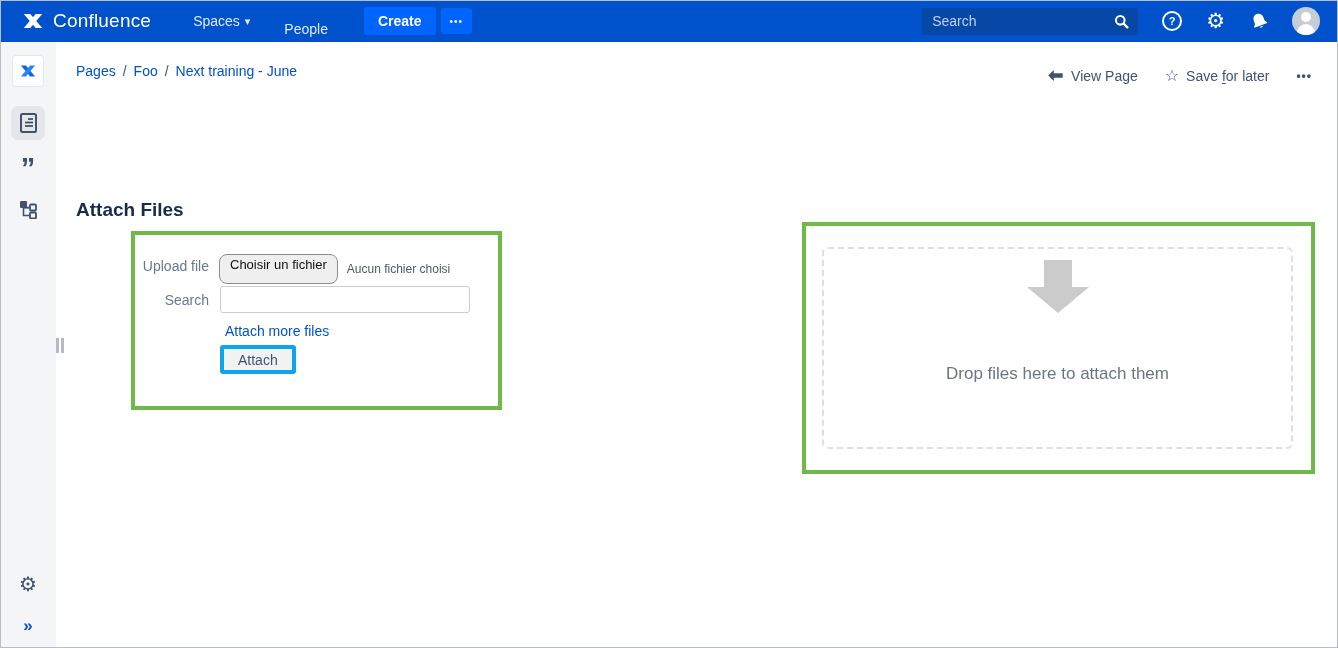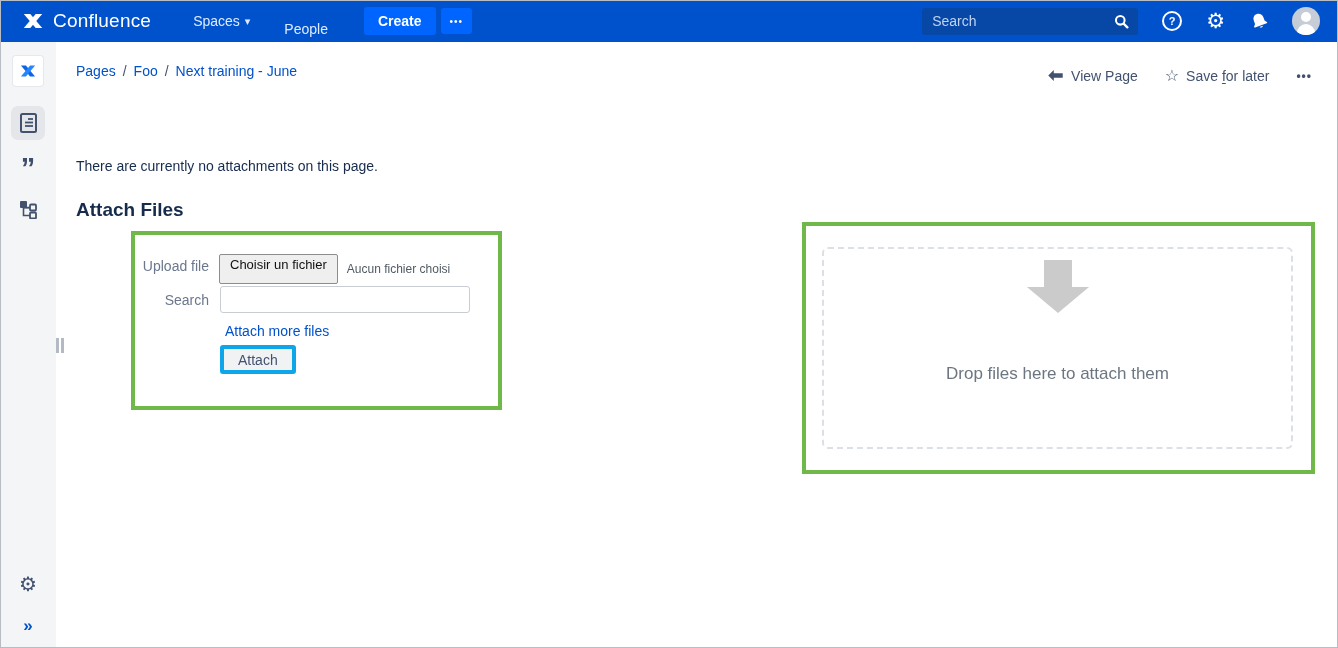--- a/index.html
+++ b/index.html
@@ -65,21 +65,21 @@
   .empty-msg { position:absolute; left:20px; top:116px; font-size:14px; color:var(--text_dark); }
   .section-heading { position:absolute; left:20px; top:157px; font-size:19px; font-weight:600; color:var(--text_dark); }
 
   
   .attach-box { position:absolute; left:75px; top:189px; width:371px; height:179px;
                 border:4px solid var(--highlight_green); background:#fff; }
   .form-label { position:absolute; left:2px; width:72px; text-align:right; font-size:14px; color:var(--text_muted); }
   .lbl-upload { top:23px; } .lbl-comment { top:57px; }
   .file-control { position:absolute; left:84px; top:19px; display:flex; align-items:center; gap:9px; }
   .file-btn { font-family:inherit; font-size:13px; color:#111; background:#efefef; border:1px solid #8d8d8d;
-              border-radius:2px; padding:2px 10px 11px; cursor:pointer; }
+              border-radius:8px; padding:2px 10px 11px; cursor:pointer; }
   .file-status { font-size:12px; color:#515a63; }
   .comment-input { position:absolute; left:85px; top:51px; width:250px; height:27px; border:1px solid #c8cdd4;
                    border-radius:3px; font-family:inherit; font-size:14px; padding:0 8px; color:var(--text_dark); outline:none; }
   .attach-more { position:absolute; left:90px; top:88px; font-size:14px; color:var(--accent_blue);
                  text-decoration:none; cursor:pointer; }
   .attach-btn { position:absolute; left:85px; top:110px; height:29px; padding:0 14px; background:#f1f2f4;
                 border:4px solid #0ea5e9; border-radius:3px; font-family:inherit; font-size:14px;
                 color:var(--icon_gray); cursor:pointer; }
 
   
@@ -210,21 +210,20 @@
         </span>
         <span>View Page</span>
       </div>
       <div class="action">
         <span style="font-size:16px;">☆</span>
         <span><span>Save </span><u>f</u><span>or later</span></span>
       </div>
       <div class="action-more">•••</div>
     </div>
 
-    <div class="empty-msg">There are currently no attachments on this page.</div>
 
     <h2 class="section-heading">Attach Files</h2>
 
     <div class="attach-box">
       <label class="form-label lbl-upload">Upload file</label>
       <div class="file-control">
         <button class="file-btn">Choisir un fichier</button>
         <span class="file-status">Aucun fichier choisi</span>
       </div>
       <label class="form-label lbl-comment">Search</label>

